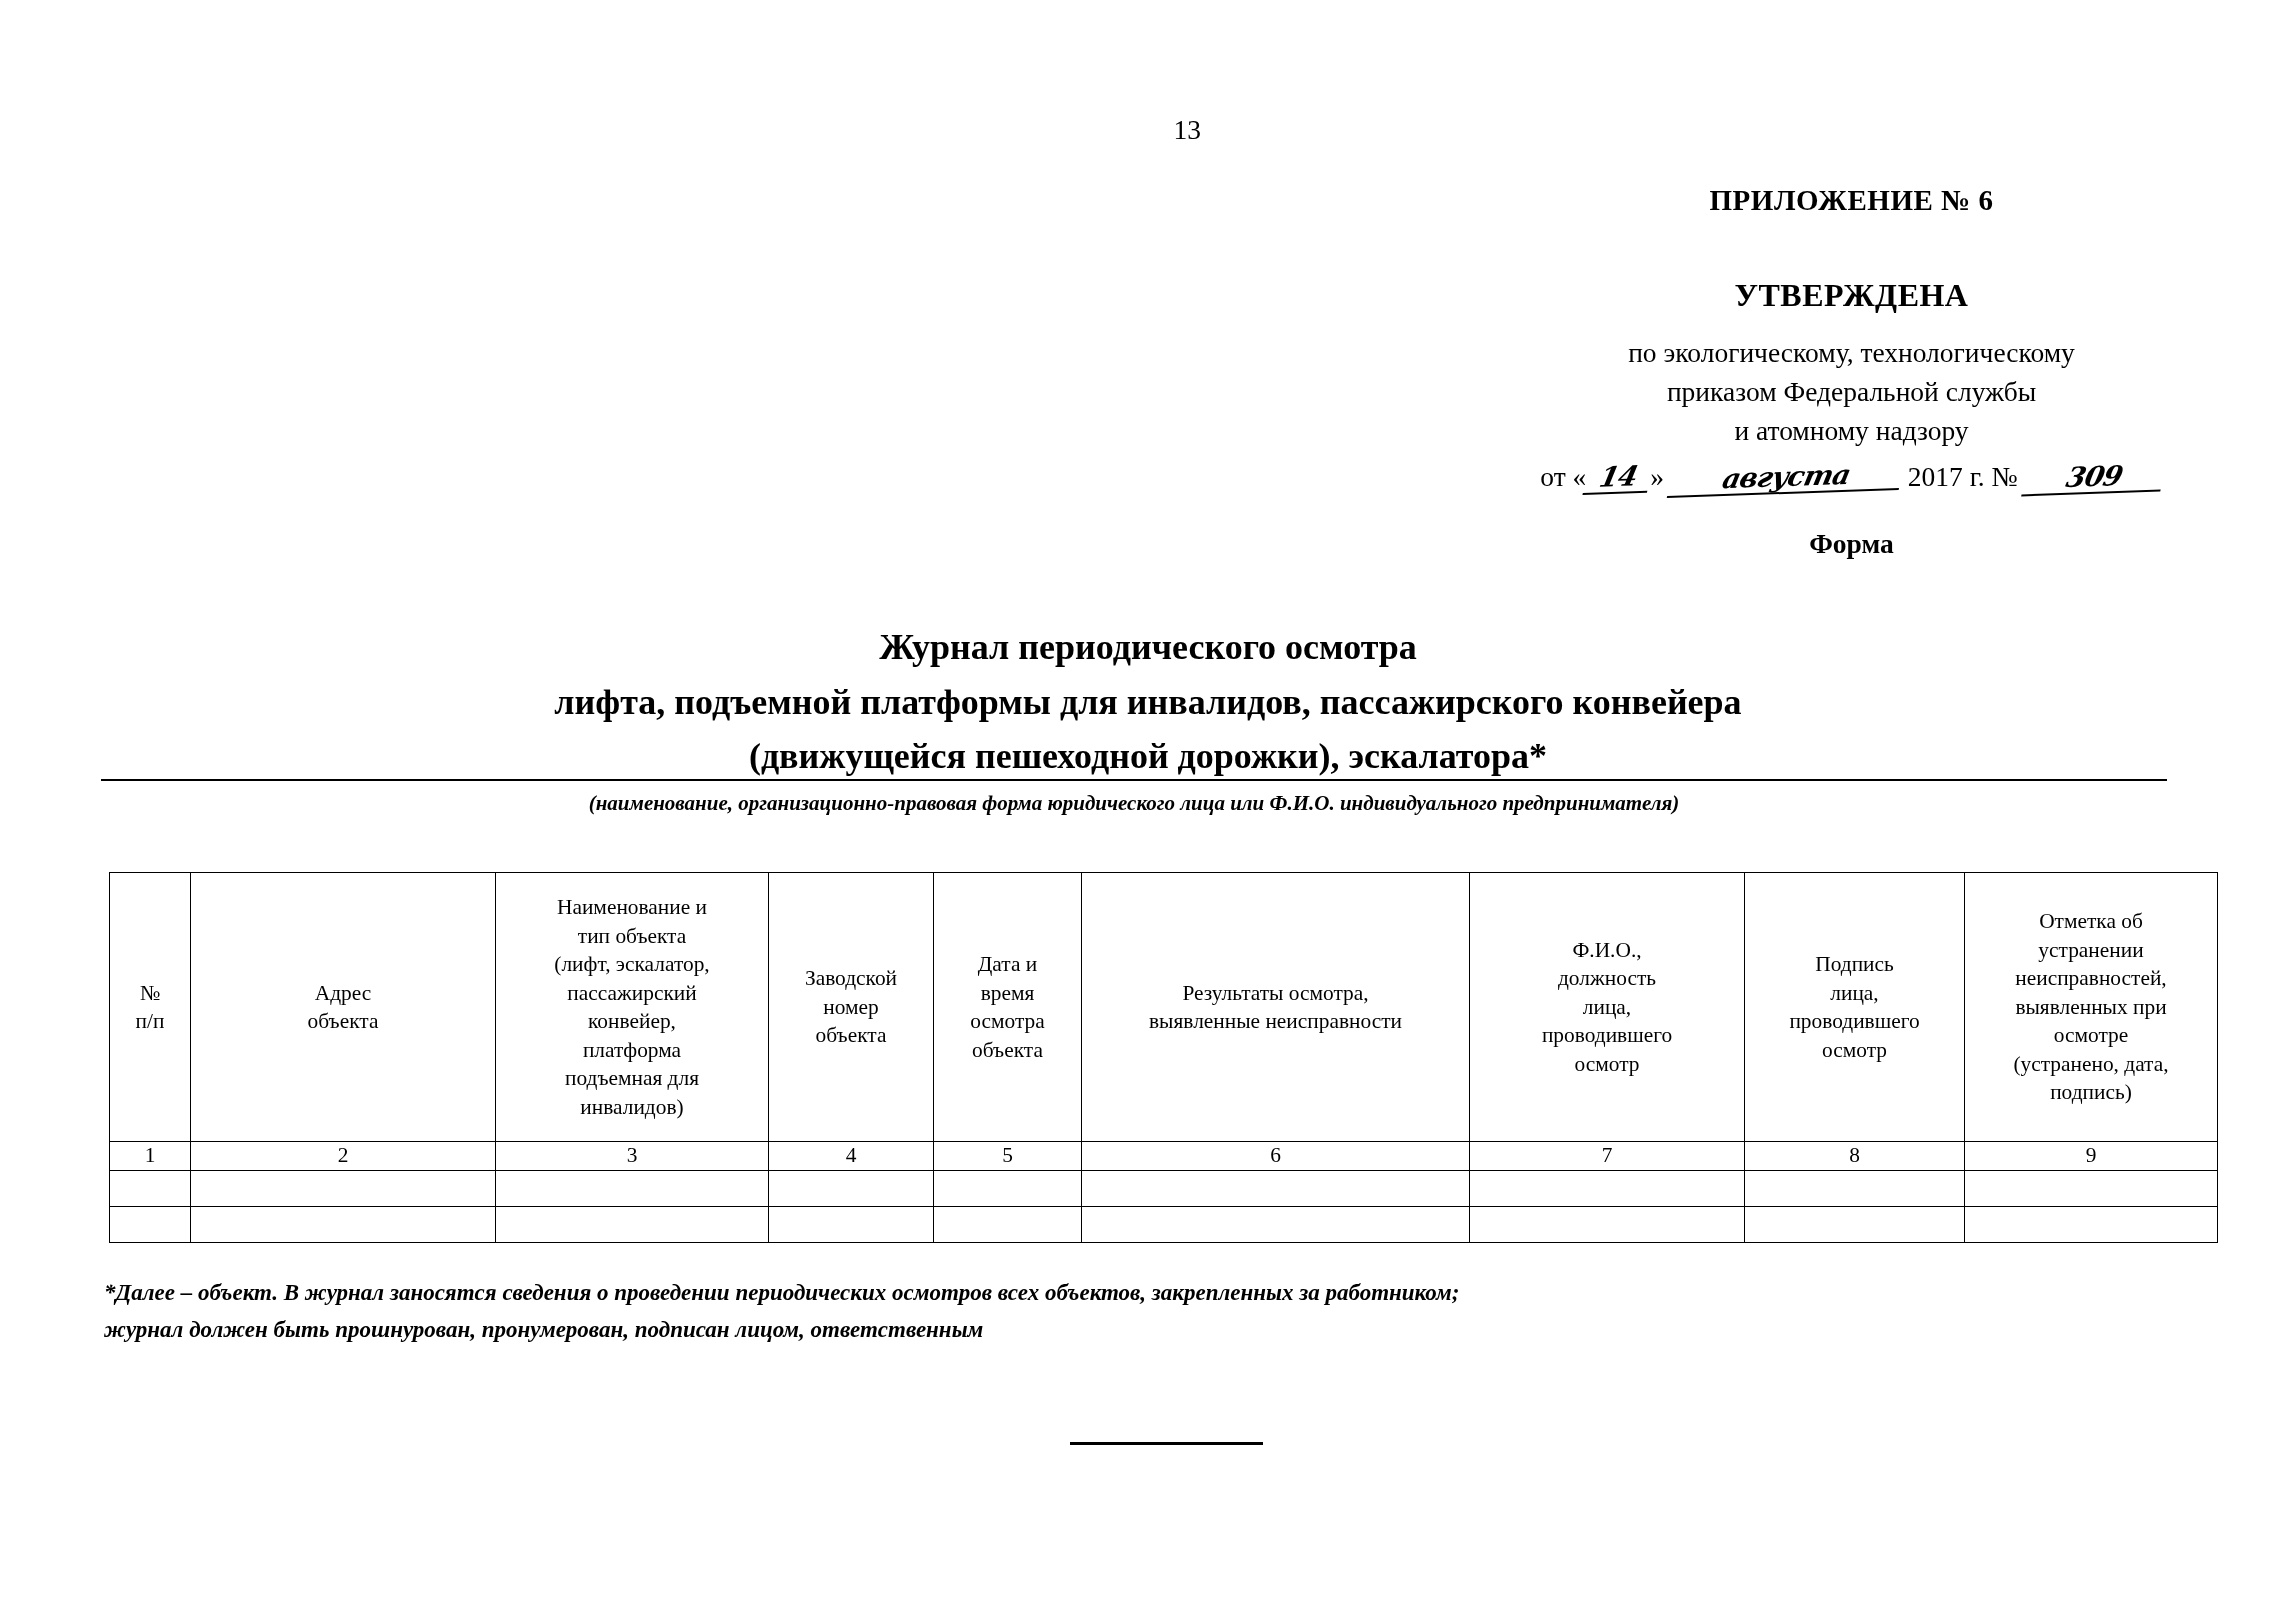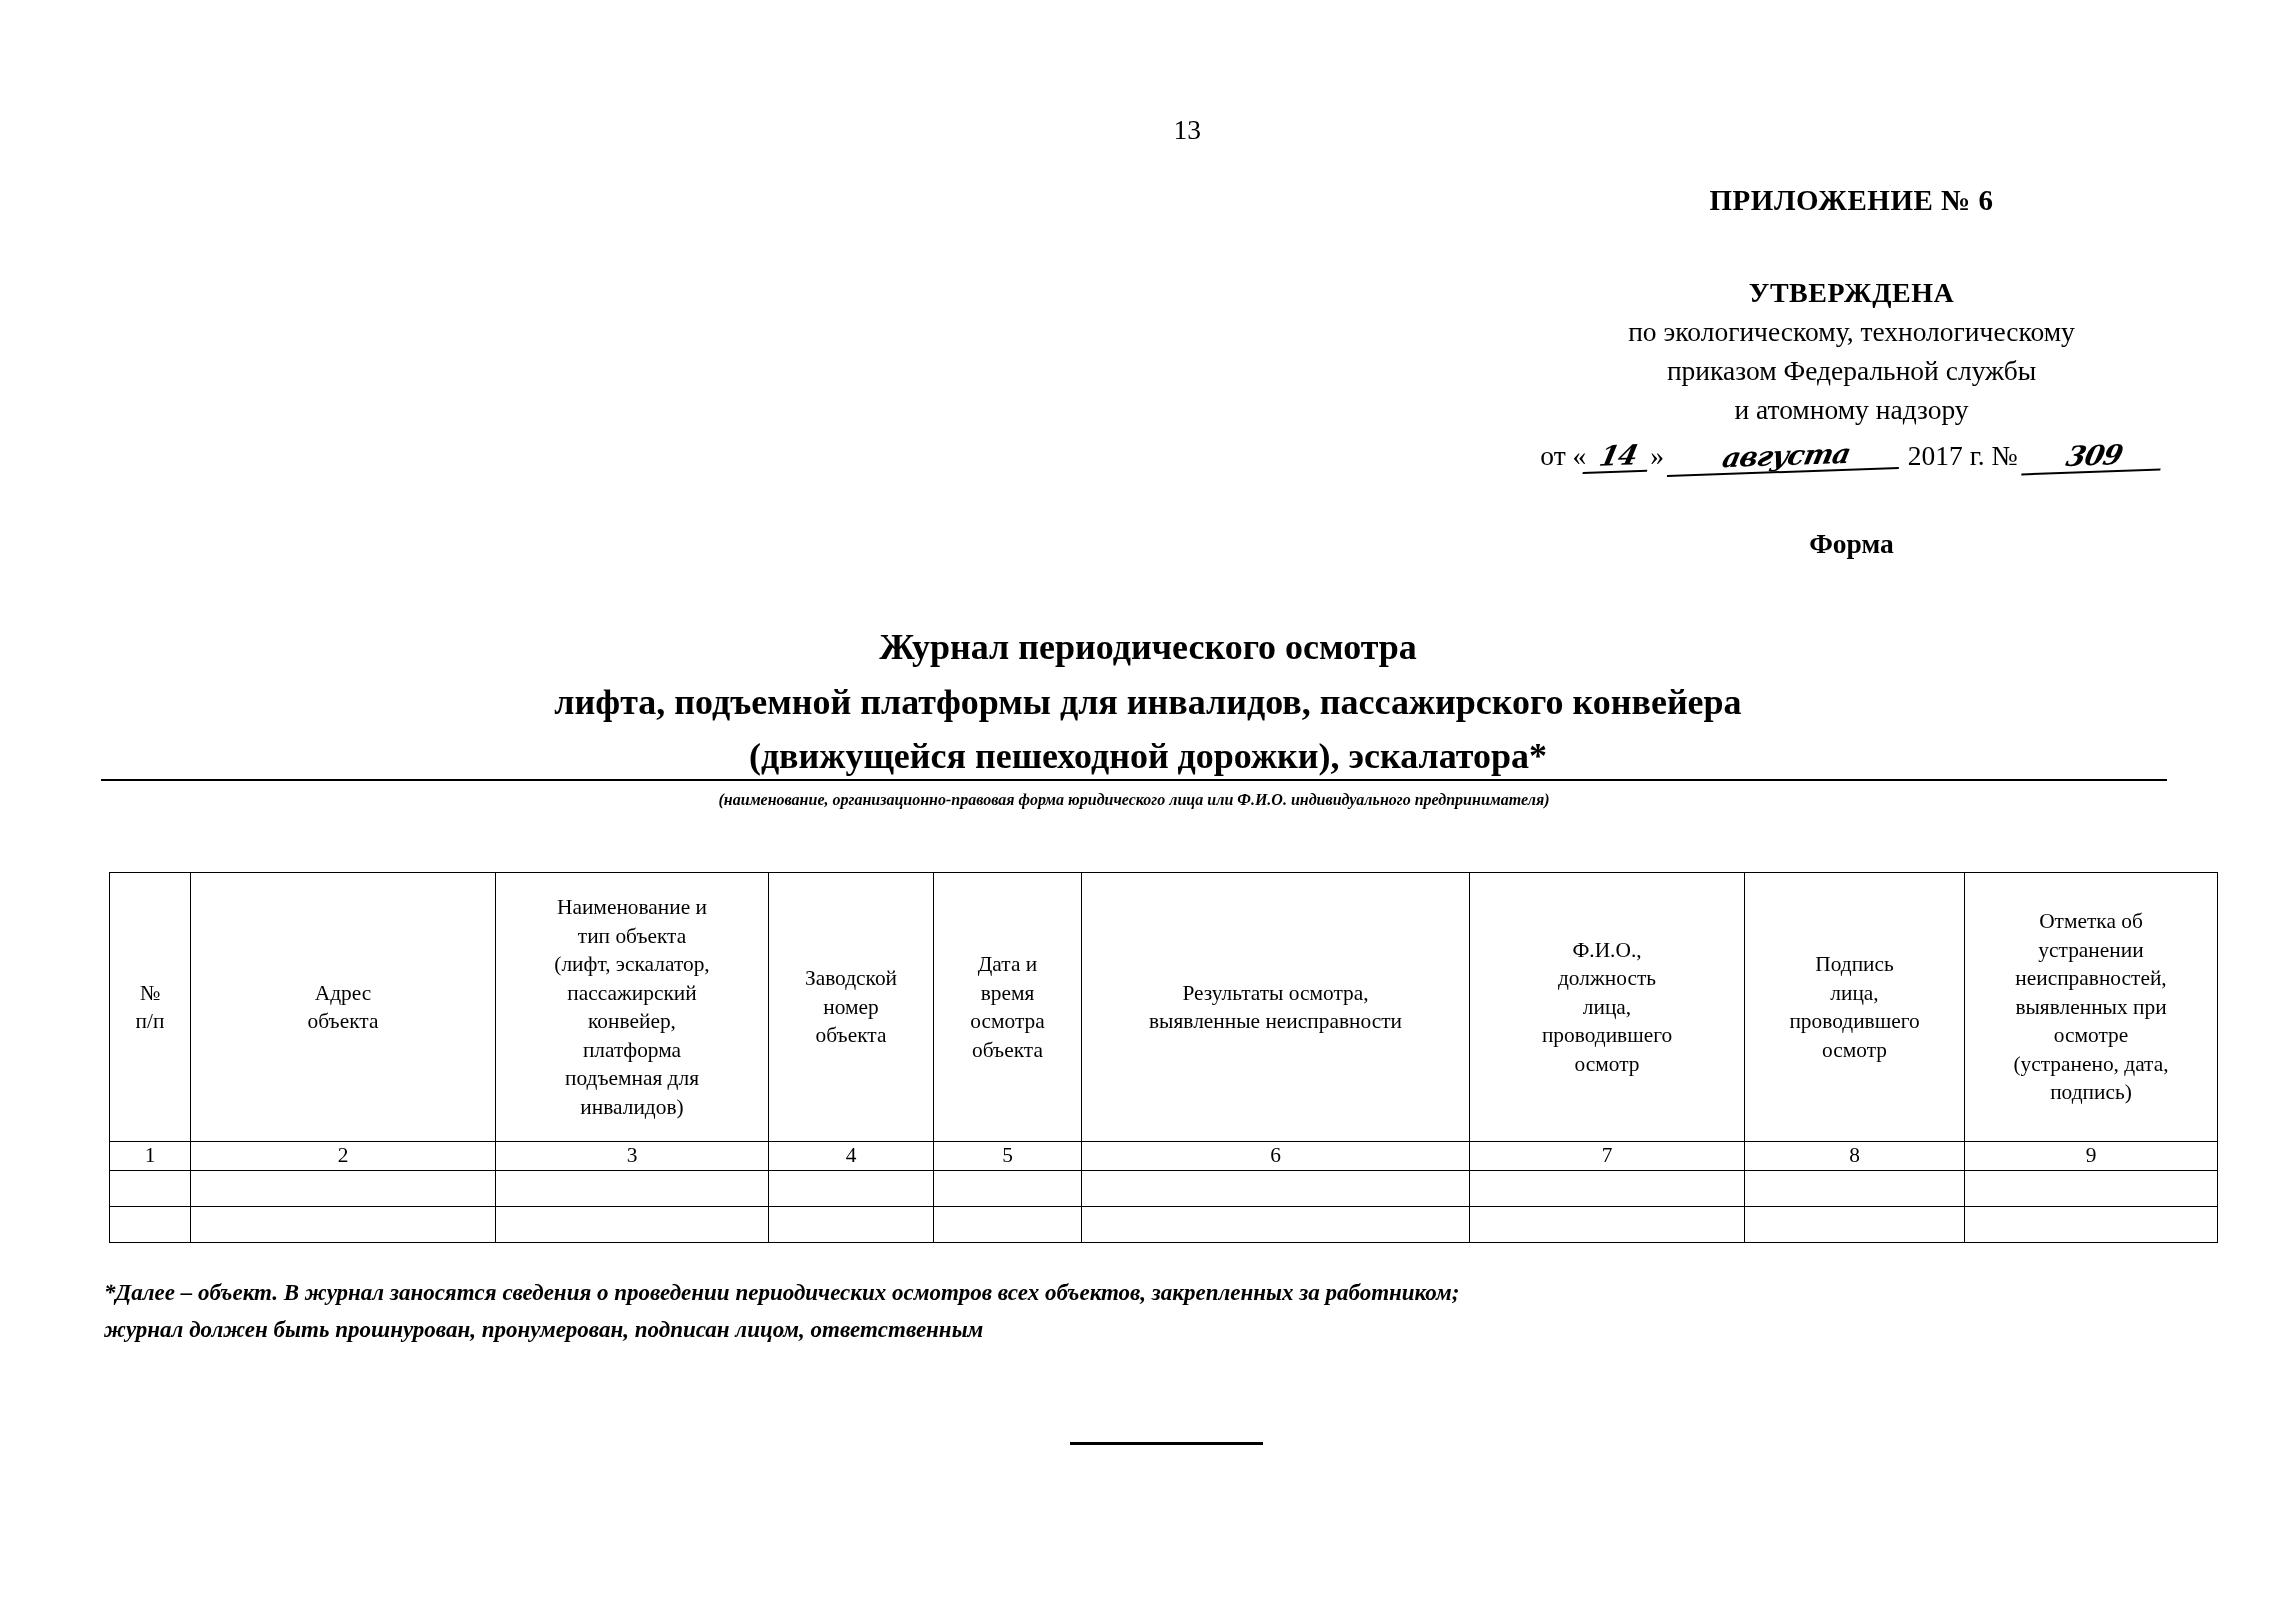--- a/index.html
+++ b/index.html
@@ -41,24 +41,24 @@
     text-align: center;
   }
   .appendix-title {
     font-size: 29px;
     font-weight: bold;
     letter-spacing: 0.5px;
     margin-bottom: 60px;
     text-align: center;
   }
   .approved-word {
-    font-size: 28px;
+    font-size: 32px;
     font-weight: bold;
     letter-spacing: 0.5px;
-    margin-bottom: 3px;
+    margin-bottom: 19px;
     text-align: center;
   }
   .approval-line {
     font-size: 27.5px;
     line-height: 1.42;
     text-align: center;
   }
 
   
   .date-line {
@@ -118,21 +118,21 @@
     width: 2066px;
     height: 0;
     border-top: 2.3px solid #000;
   }
   .org-caption {
     position: absolute;
     left: 101px;
     top: 791px;
     width: 2066px;
     text-align: center;
-    font-size: 16px;
+    font-size: 21px;
     font-style: italic;
     font-weight: bold;
   }
 
   
   .table-wrap {
     position: absolute;
     left: 109px;
     top: 872px;
     width: 2107px;

